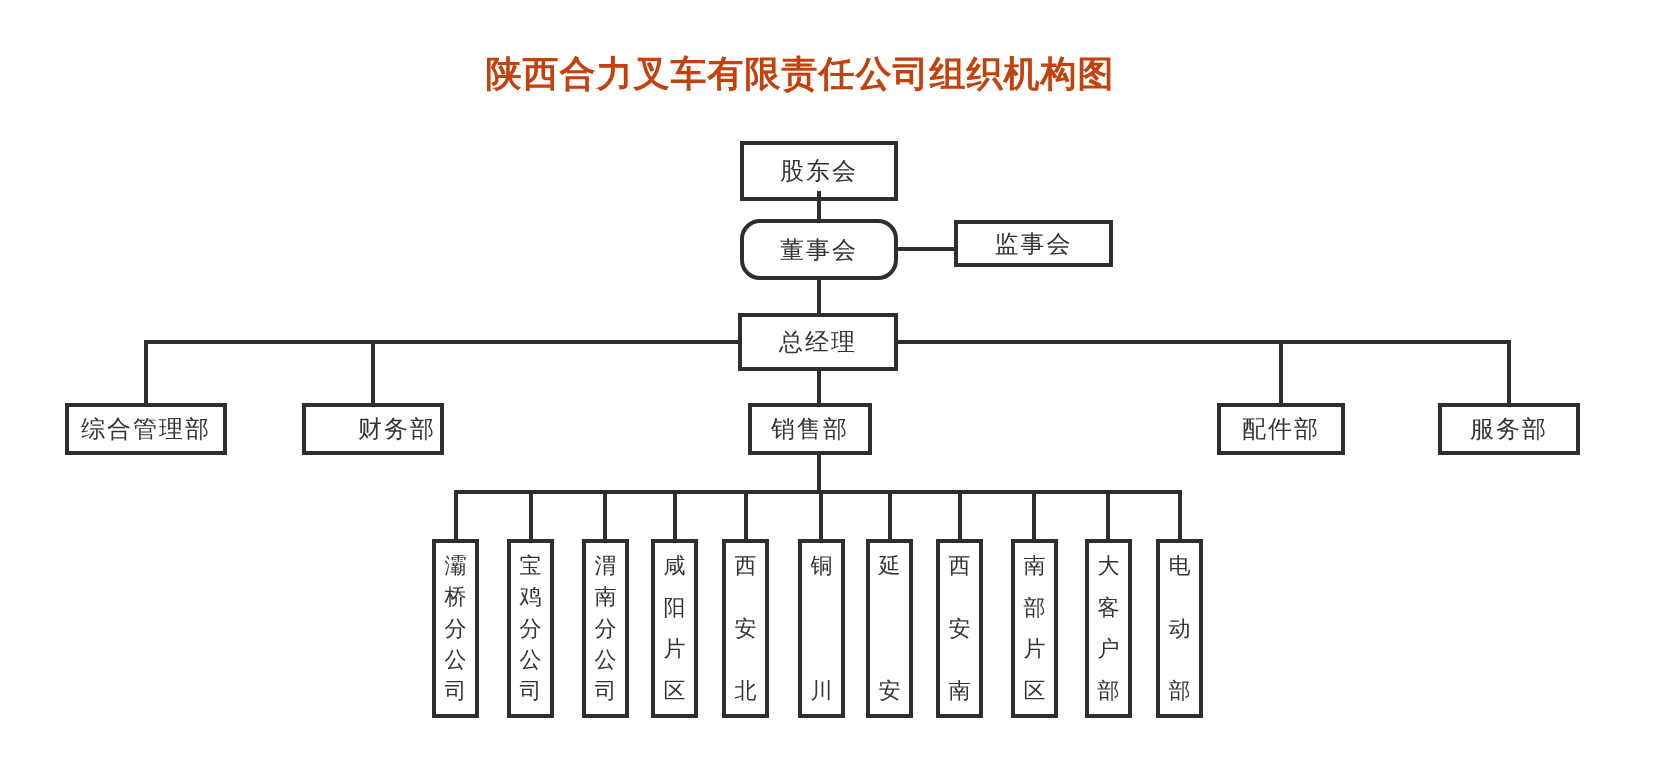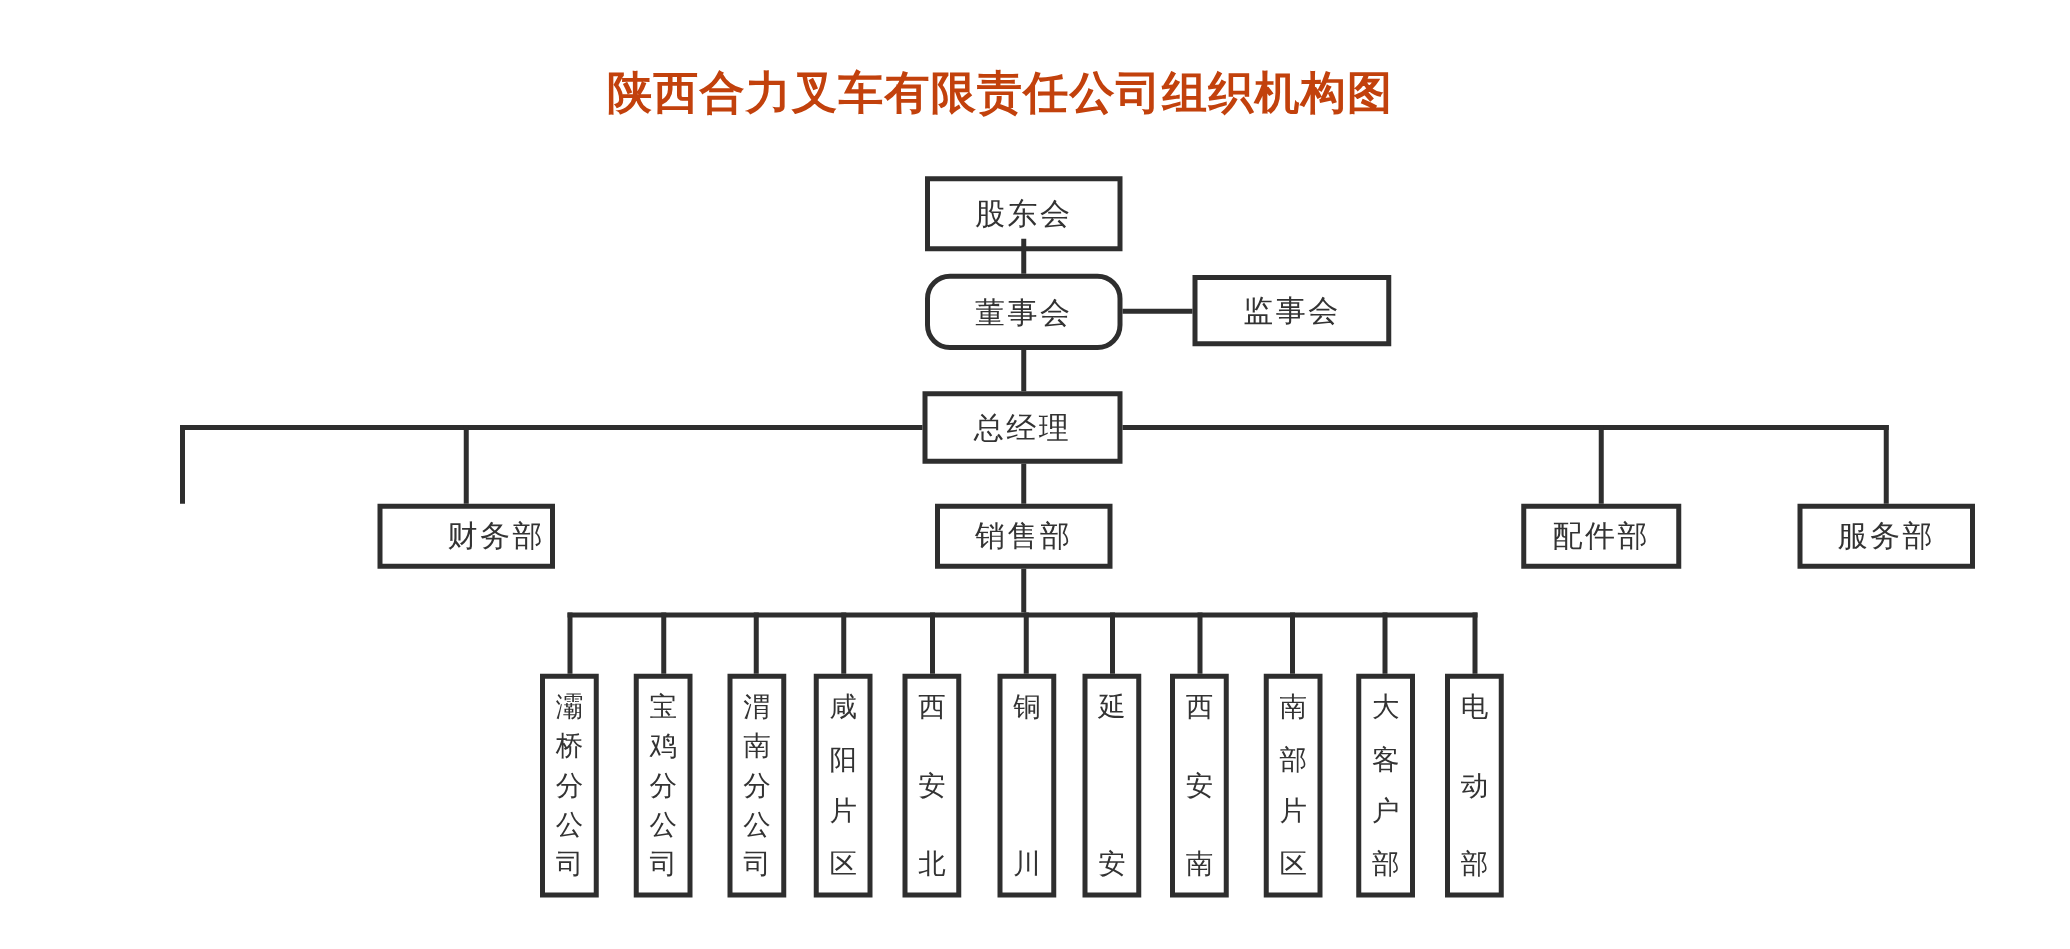--- a/index.html
+++ b/index.html
@@ -76,26 +76,27 @@
 </head>
 <body>
 
 <div class="canvas">
 
   <div class="chart-title">陕西合力叉车有限责任公司组织机构图</div>
 
   <div class="box" style="left:740px; top:131px; width:158px; height:60px;margin-top:10px;">股东会</div>
 
   <div class="box" style="left:740px; top:219px; width:158px; height:61px;border-radius:20px;">董事会</div>
-  <div class="box" style="left:954px; top:220px; width:159px; height:57px;">监事会</div>
+  <div class="box" style="left:954px; top:220px; width:159px; height:47px;">监事会</div>
 
   <div class="box" style="left:738px; top:313px; width:160px; height:58px;text-align:right;">总经理</div>
 
+  <div class="box" style="left:65px;   top:403px; width:162px; height:52px;">综合管理部</div>
   <div class="box" style="left:302px;  top:403px; width:142px; height:52px;padding-left:48px;">财务部</div>
-  <div class="box" style="left:748px;  top:403px; width:142px; height:52px;">销售部</div>
+  <div class="box" style="left:748px;  top:403px; width:124px; height:52px;">销售部</div>
   <div class="box" style="left:1217px; top:403px; width:128px; height:52px;">配件部</div>
   <div class="box" style="left:1438px; top:403px; width:142px; height:52px;">服务部</div>
 
   <div class="vbox" style="left:432px;">
     <div class="vlabel vchars">
         <span>灞</span>
         <span>桥</span>
         <span>分</span>
         <span>公</span>
         <span>司</span>

